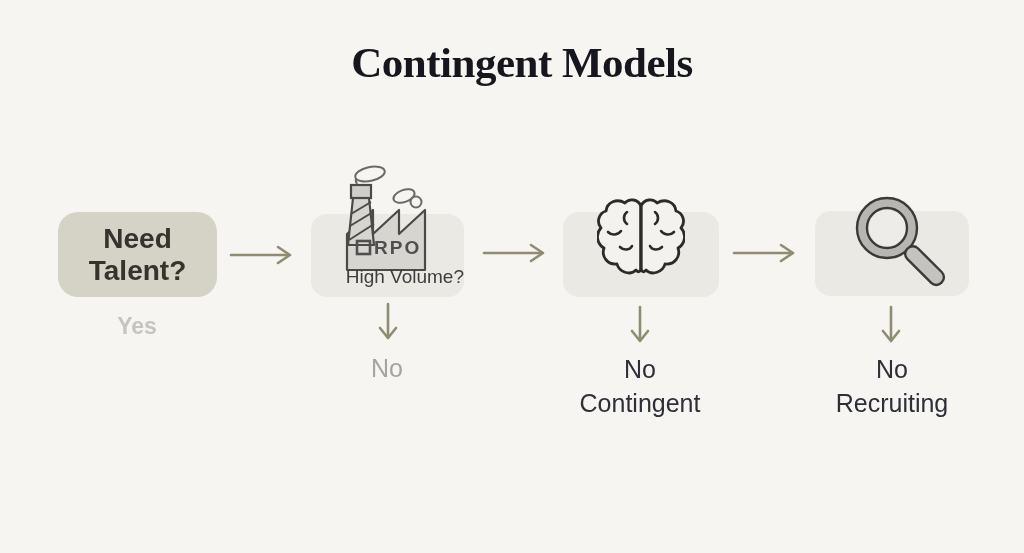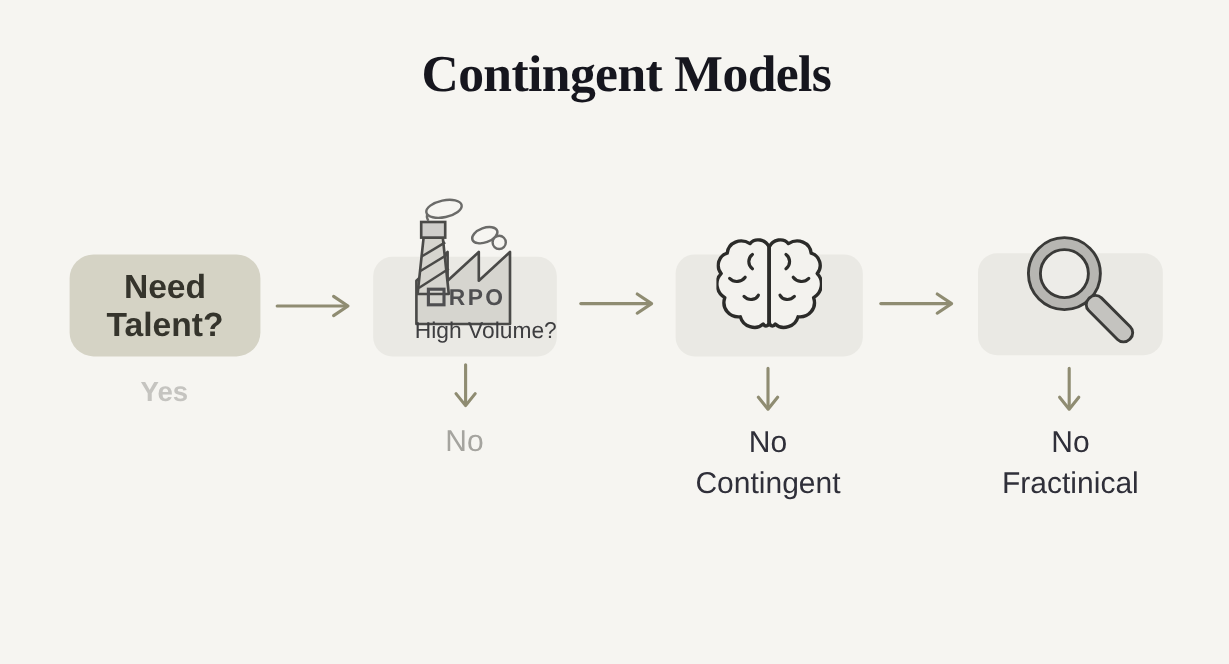--- a/index.html
+++ b/index.html
@@ -194,16 +194,16 @@
     </g>
   </svg>
   <svg class="v-arrow v-arrow-4" width="24" height="44" viewBox="0 0 24 44">
     <g stroke="#8f8c72" stroke-width="2.6" fill="none" stroke-linecap="round" stroke-linejoin="round">
       <line x1="12" y1="2" x2="12" y2="34"></line>
       <path d="M4,26 L12,36 L20,26"></path>
     </g>
   </svg>
   <div class="branch-label label-two-line label-contingent">
     <div>No</div>
-    <div>Fractinical</div>
+    <div>Recruiting</div>
   </div>
 
 </div>
 
 </body></html>

